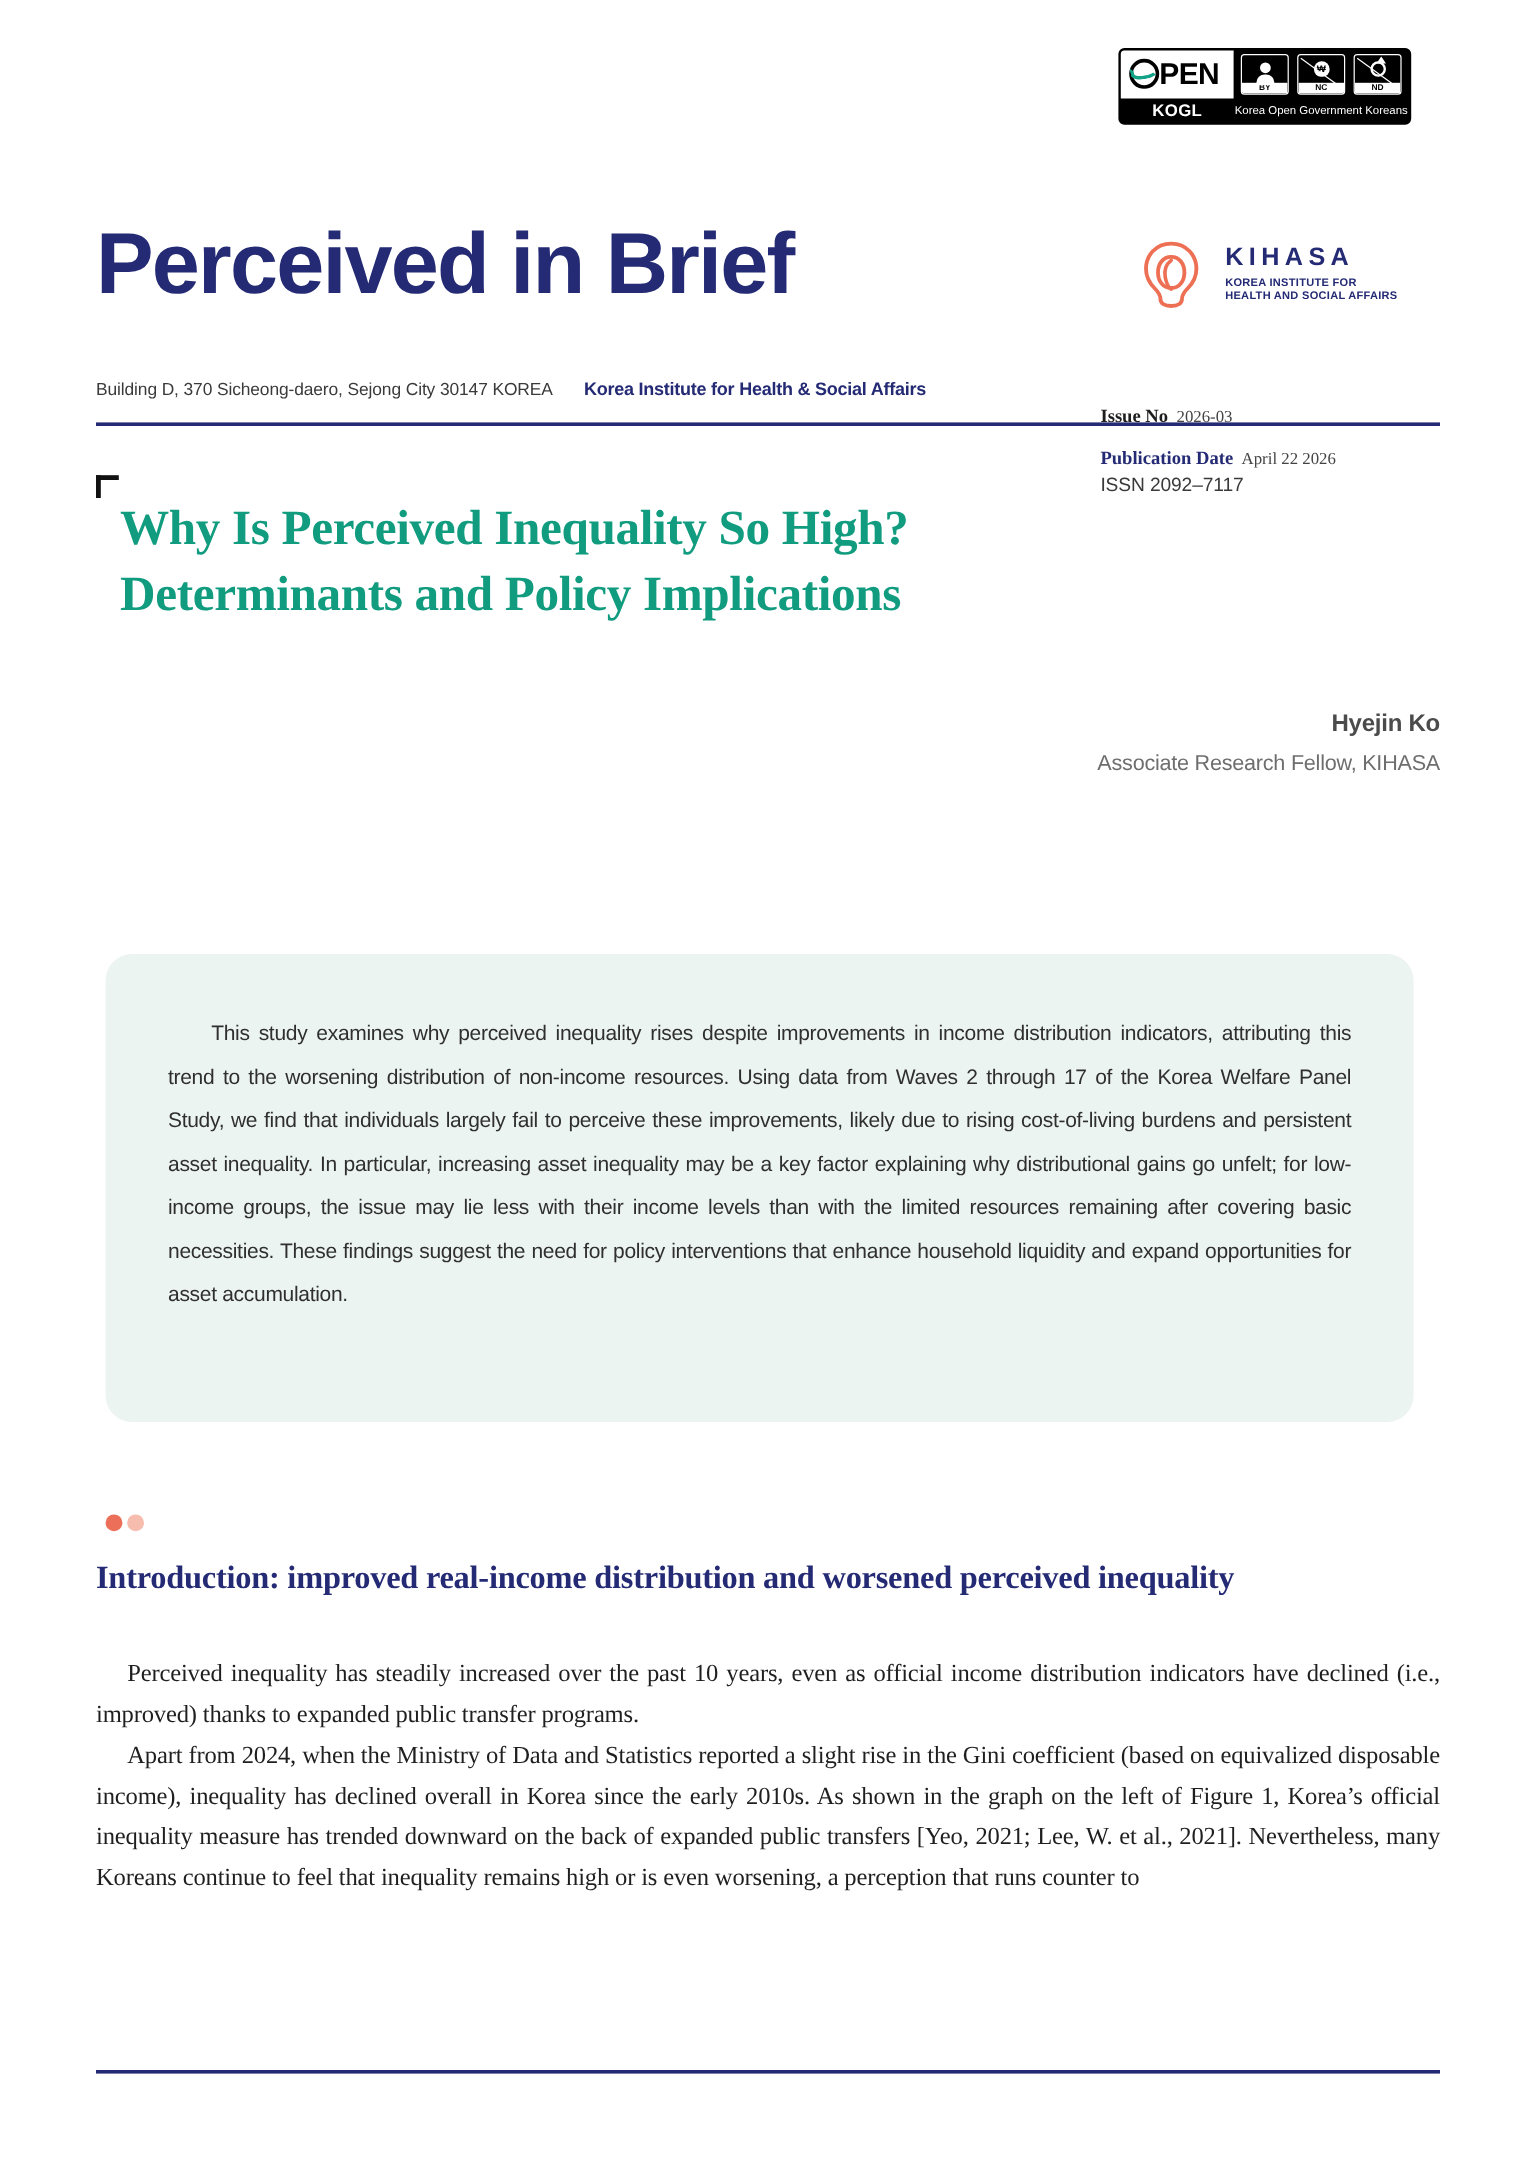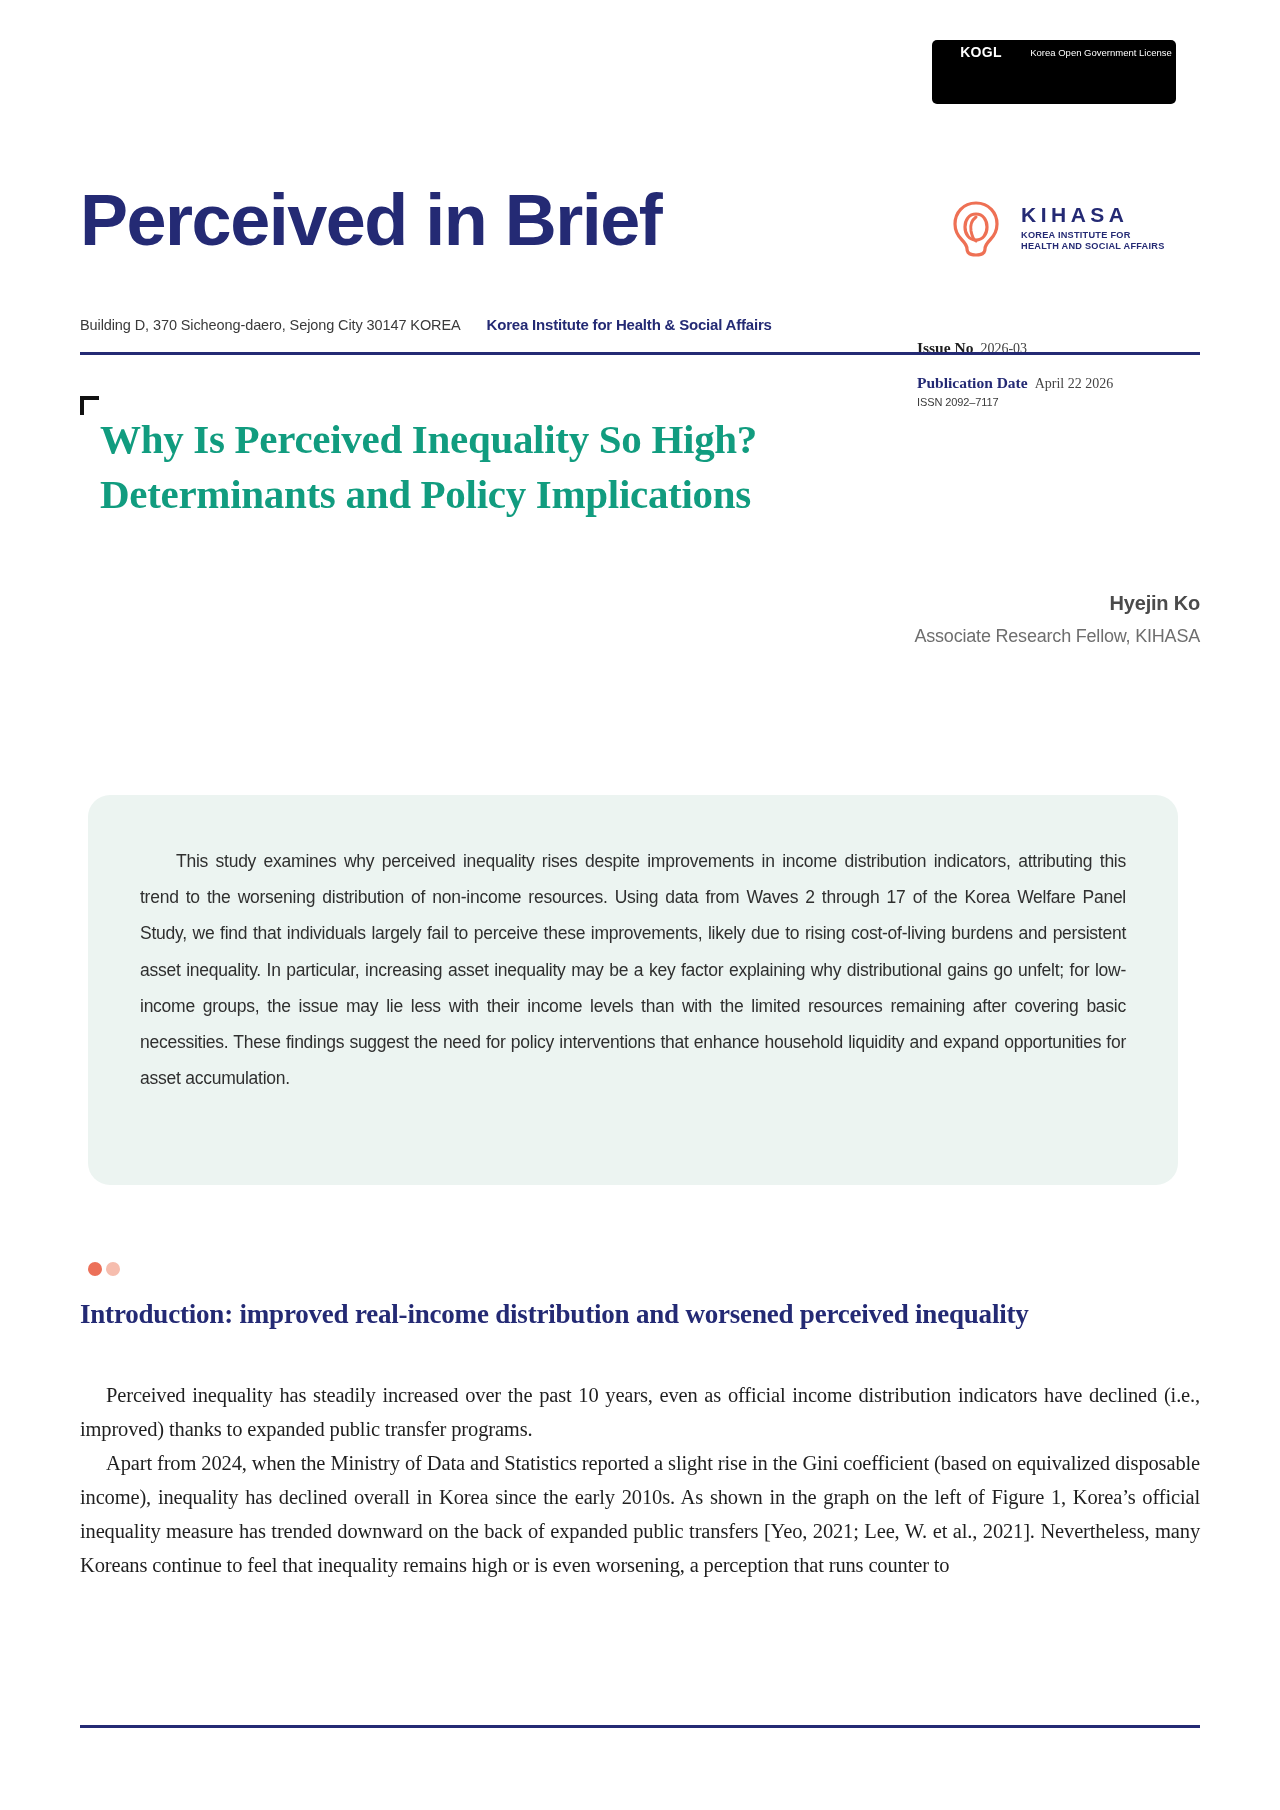--- a/index.html
+++ b/index.html
@@ -318,21 +318,21 @@
   .issue-label.blue {
     color: #242a74;
     font-weight: bold;
   }
   .issue-value {
     font-size: 14px;
     color: #444444;
     font-family: "Liberation Serif", serif;
   }
   .issn-row {
-    font-size: 11px;
+    font-size: 16px;
     color: #3a3a3a;
     font-family: "Liberation Sans", sans-serif;
     letter-spacing: -0.1px;
     margin-top: 3px;
   }
 
   .rule-navy {
     position: absolute;
     left: 80px;
     width: 1120px;
@@ -456,23 +456,52 @@
     margin: 0;
     text-indent: 26px;
   }
 </style>
 </head>
 <body>
 
 <div class="page">
 
   <div class="kogl-badge">
+    <div class="kogl-top">
+      <div class="kogl-open-box">
+        <div class="kogl-o-mark"></div>
+        <div class="kogl-o-swoosh"></div>
+        <div class="kogl-open-text">PEN</div>
+      </div>
+      <div class="kogl-icons">
+        <div class="kogl-icon">
+          <div class="kogl-icon-glyph">
+            <div class="glyph-person"></div>
+          </div>
+          <div class="kogl-icon-label">BY</div>
+        </div>
+        <div class="kogl-icon">
+          <div class="kogl-icon-glyph">
+            <div class="glyph-money">₩</div>
+            <div class="kogl-slash"></div>
+          </div>
+          <div class="kogl-icon-label">NC</div>
+        </div>
+        <div class="kogl-icon">
+          <div class="kogl-icon-glyph">
+            <div class="glyph-nd"></div>
+            <div class="kogl-slash"></div>
+          </div>
+          <div class="kogl-icon-label">ND</div>
+        </div>
+      </div>
+    </div>
     <div class="kogl-bottom">
       <div class="kogl-bottom-left">KOGL</div>
-      <div class="kogl-bottom-right">Korea Open Government License</div>
+      <div class="kogl-bottom-right">Korea Open Government Koreans</div>
     </div>
   </div>
 
 
   <div class="masthead-title">Perceived in Brief</div>
 
   <div class="kihasa-logo">
     <div class="kihasa-mark">
       <svg viewBox="0 0 62 62" width="62" height="62" aria-hidden="true">
         <path d="M31 6 C18 6 10 16 10 27 C10 34 13 39 17 43 C20 46 22 49 22 52 C22 55.5 25 58 31 58 C37 58 40 55.5 40 52 C40 49 42 46 45 43 C49 39 52 34 52 27 C52 16 44 6 31 6 Z" fill="none" stroke="#ee7054" stroke-width="3.2" stroke-linejoin="round"></path>

